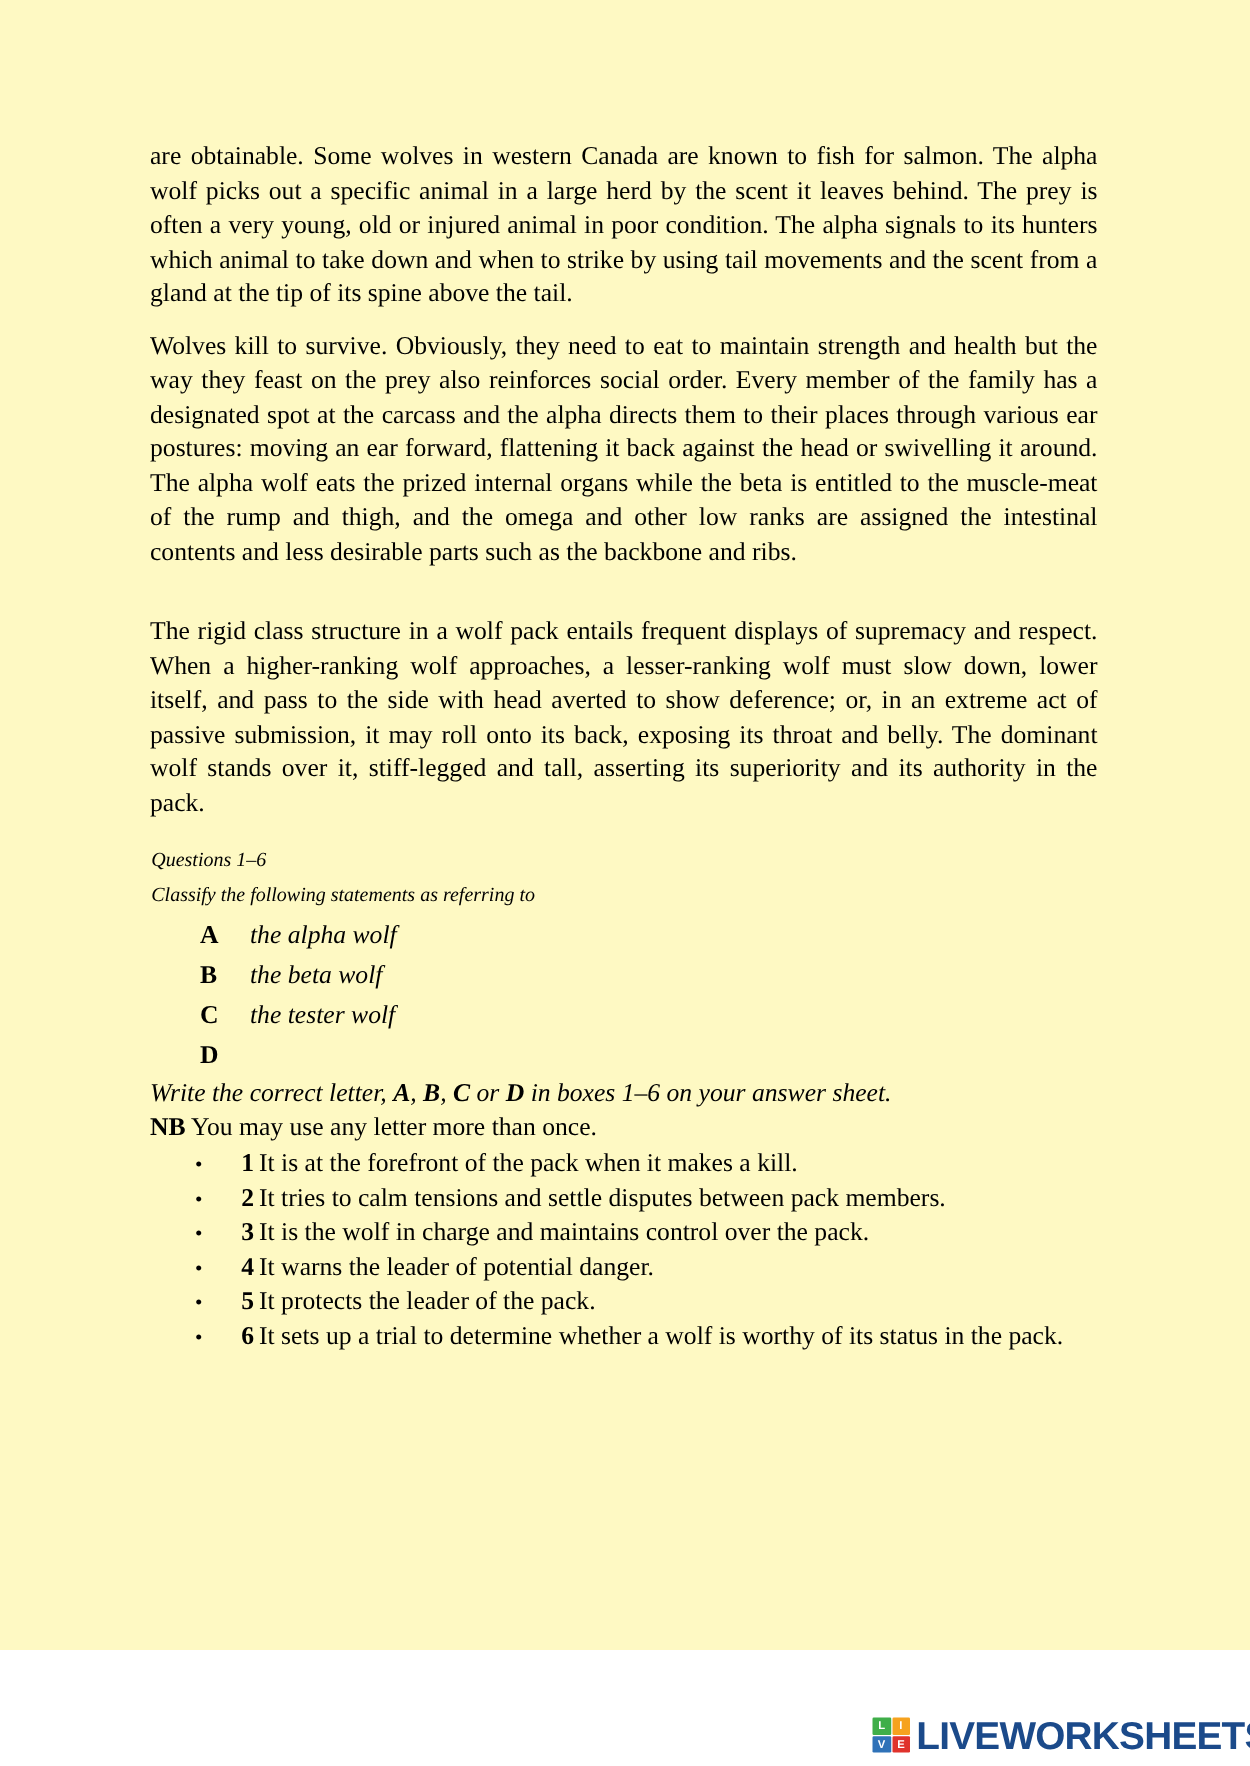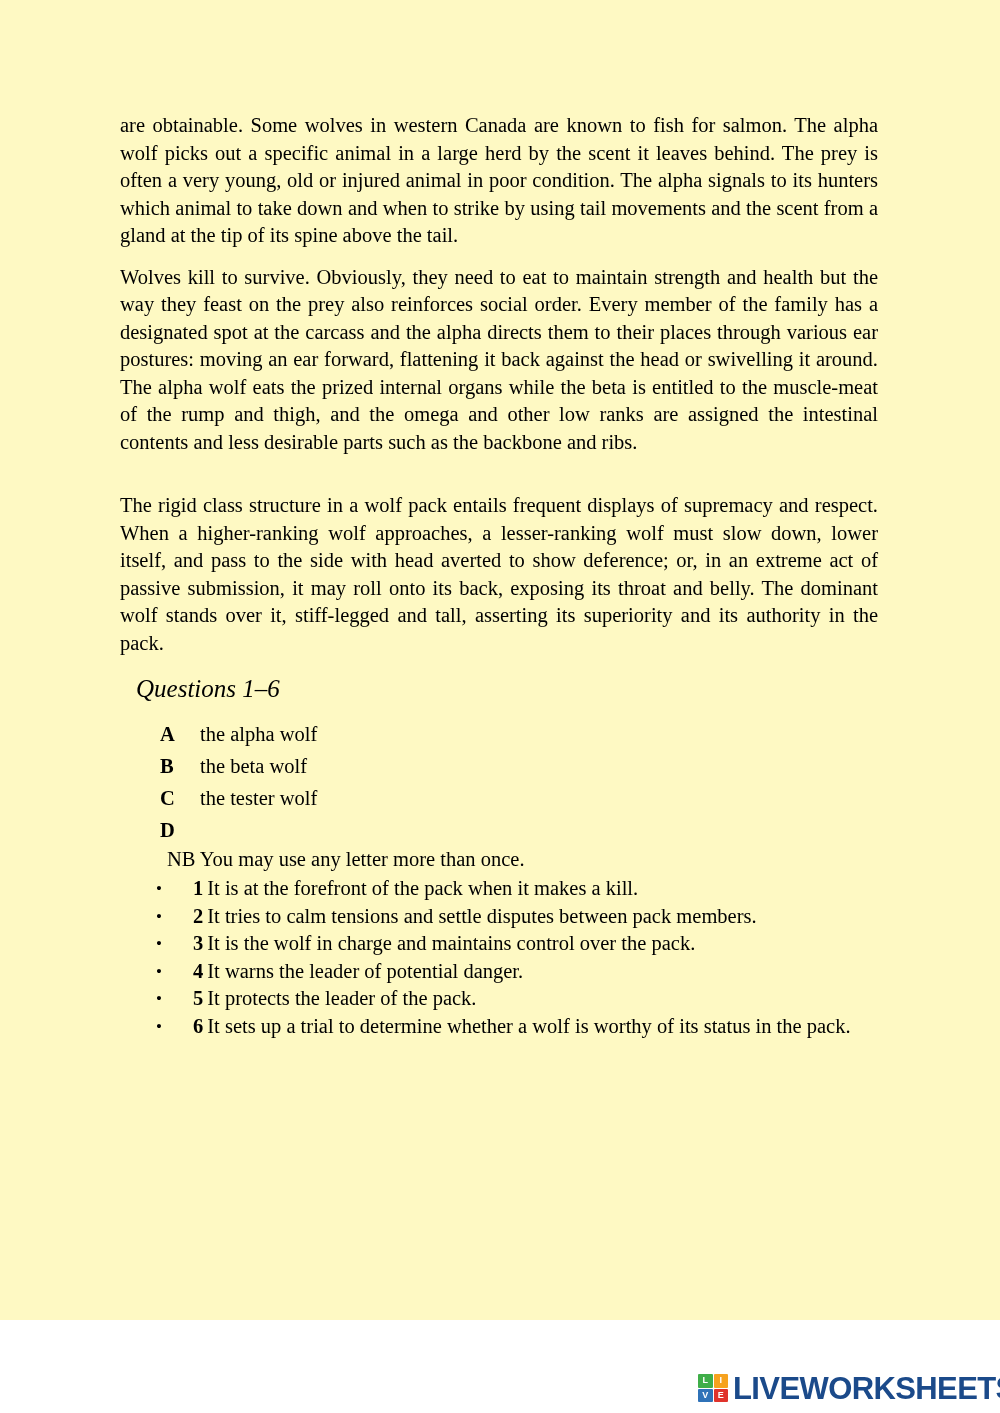--- a/index.html
+++ b/index.html
@@ -41,65 +41,65 @@
     hyphens: none;
   }
   p.para:last-of-type { margin-bottom: 0; margin-top: 36px; }
 
   .questions-block {
     margin-top: 18px;
   }
 
   .q-heading {
     font-style: italic;
-    font-size: 25px;
+    font-size: 16px;
     line-height: 27px;
-    margin: 16px;
+    margin: 1px;
   }
 
   .options {
     margin: 2px 0 0 0;
     padding: 0;
     list-style: none;
   }
   .option-row {
     display: flex;
     font-size: 20.5px;
     line-height: 32px;
   }
   .option-letter {
     width: 40px;
     padding-left: 40px;
     box-sizing: content-box;
     font-weight: bold;
   }
   .option-text {
     flex: 1;
+    font-style: italic;
   }
 
   .instruction {
     font-size: 20.5px;
     line-height: 27px;
     font-style: italic;
     margin: 2px 0 0 0;
   }
   .instruction b {
     font-weight: bold;
     font-style: italic;
   }
 
   .nb-line {
     font-size: 20.5px;
     line-height: 27px;
     margin: 0;
     font-style: normal;
   }
   .nb-line .nb-tag {
-    font-weight: normal;
-    margin-left: 47px;
+    font-weight: bold;
   }
 
   .statements {
     margin: 2px 0 0 0;
     padding: 0;
     list-style: none;
   }
   .statement-item {
     position: relative;
     font-size: 20.5px;
@@ -164,39 +164,41 @@
 
   <div class="content">
 
     <p class="para">are obtainable. Some wolves in western Canada are known to fish for salmon. The alpha wolf picks out a specific animal in a large herd by the scent it leaves behind. The prey is often a very young, old or injured animal in poor condition. The alpha signals to its hunters which animal to take down and when to strike by using tail movements and the scent from a gland at the tip of its spine above the tail.</p>
     <p class="para">Wolves kill to survive. Obviously, they need to eat to maintain strength and health but the way they feast on the prey also reinforces social order. Every member of the family has a designated spot at the carcass and the alpha directs them to their places through various ear postures: moving an ear forward, flattening it back against the head or swivelling it around. The alpha wolf eats the prized internal organs while the beta is entitled to the muscle-meat of the rump and thigh, and the omega and other low ranks are assigned the intestinal contents and less desirable parts such as the backbone and ribs.</p>
     <p class="para">The rigid class structure in a wolf pack entails frequent displays of supremacy and respect. When a higher-ranking wolf approaches, a lesser-ranking wolf must slow down, lower itself, and pass to the side with head averted to show deference; or, in an extreme act of passive submission, it may roll onto its back, exposing its throat and belly. The dominant wolf stands over it, stiff-legged and tall, asserting its superiority and its authority in the pack.</p>
 
     <div class="questions-block">
 
       <div class="q-heading">Questions 1–6</div>
+      <div class="q-heading">Classify the following statements as referring to</div>
 
       <ul class="options">
         <li class="option-row">
           <span class="option-letter">A</span>
           <span class="option-text">the alpha wolf</span>
         </li>
         <li class="option-row">
           <span class="option-letter">B</span>
           <span class="option-text">the beta wolf</span>
         </li>
         <li class="option-row">
           <span class="option-letter">C</span>
           <span class="option-text">the tester wolf</span>
         </li>
         <li class="option-row">
           <span class="option-letter">D</span>
         </li>
       </ul>
 
+      <div class="instruction"><span>Write the correct letter, </span><b>A</b><span>, </span><b>B</b><span>, </span><b>C</b><span> or </span><b>D</b><span> in boxes 1–6 on your answer sheet.</span></div>
 
       <div class="nb-line"><span class="nb-tag">NB</span><span> You may use any letter more than once.</span></div>
 
       <ul class="statements">
         <li class="statement-item">
           <span class="bullet">•</span><span class="snum">1</span><span>It is at the forefront of the pack when it makes a kill.</span>
         </li>
         <li class="statement-item">
           <span class="bullet">•</span><span class="snum">2</span><span>It tries to calm tensions and settle disputes between pack members.</span>
         </li>

